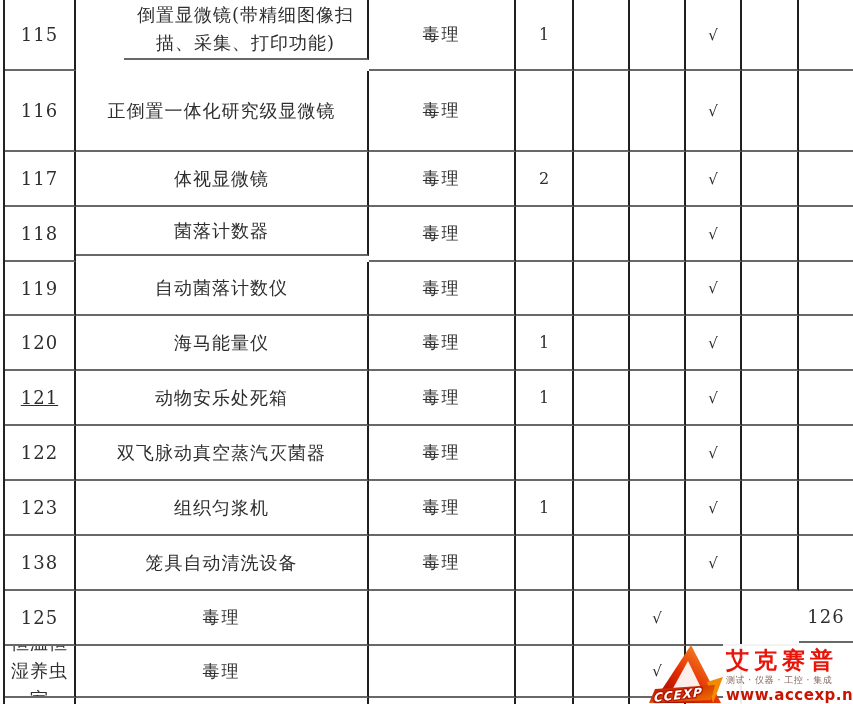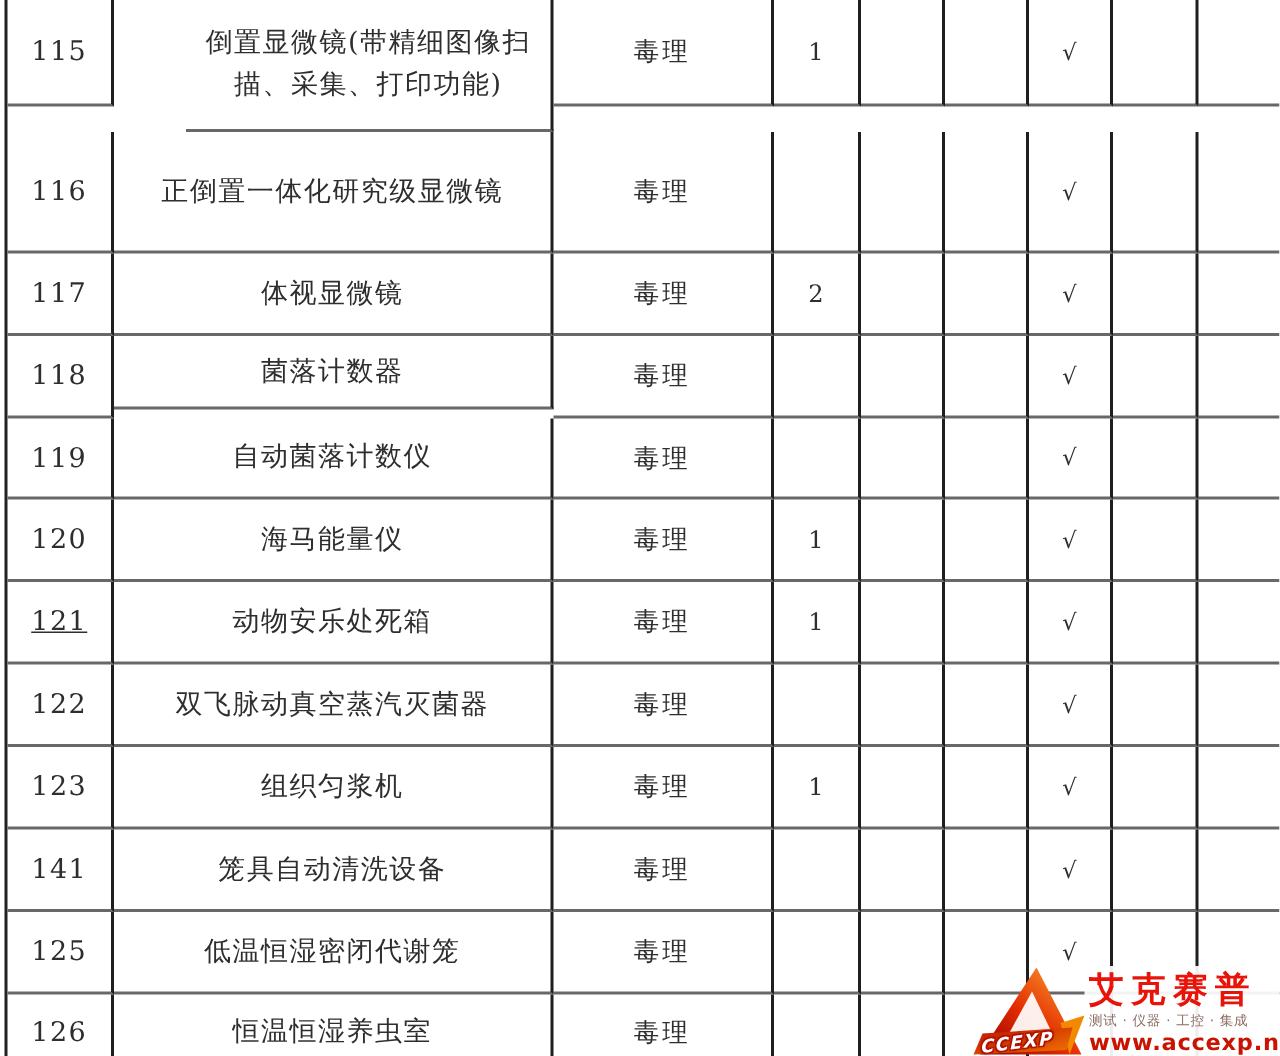--- a/index.html
+++ b/index.html
@@ -37,21 +37,21 @@
   .wm-url{font-family:"DejaVu Sans",sans-serif;font-weight:bold;font-size:15px;color:#c81400;
           letter-spacing:0.5px;line-height:1.1;white-space:nowrap;}
 </style>
 </head>
 <body>
 
 <div class="page">
 
   <div class="tbl" id="tbl">
     <div class="cell c-num" style="height: 71px;">115</div>
-    <div class="cell c-name" style="height: 88px; margin-left: 48px;">倒置显微镜(带精细图像扫
+    <div class="cell c-name" style="height: 60px; margin-left: 48px;">倒置显微镜(带精细图像扫
 描、采集、打印功能)</div>
     <div class="cell c-cat" style="height: 71px;">毒理</div>
     <div class="cell c-qty" style="height: 71px;">1</div>
     <div class="cell" style="height: 71px;"></div>
     <div class="cell" style="height: 71px;"></div>
     <div class="cell c-check" style="height: 71px;">√</div>
     <div class="cell" style="height: 71px;"></div>
     <div class="cell last" style="height: 71px;"></div>
 
     <div class="cell c-num" style="height: 81px;">116</div>
@@ -127,32 +127,31 @@
     <div class="cell c-num" style="height: 55px;">123</div>
     <div class="cell c-name" style="height: 55px;">组织匀浆机</div>
     <div class="cell c-cat" style="height: 55px;">毒理</div>
     <div class="cell c-qty" style="height: 55px;">1</div>
     <div class="cell" style="height: 55px;"></div>
     <div class="cell" style="height: 55px;"></div>
     <div class="cell c-check" style="height: 55px;">√</div>
     <div class="cell" style="height: 55px;"></div>
     <div class="cell last" style="height: 55px;"></div>
 
-    <div class="cell c-num" style="height: 55px;">141</div>
+    <div class="cell c-num" style="height: 55px;">138</div>
     <div class="cell c-name" style="height: 55px;">笼具自动清洗设备</div>
     <div class="cell c-cat" style="height: 55px;">毒理</div>
     <div class="cell c-qty" style="height: 55px;"></div>
     <div class="cell" style="height: 55px;"></div>
     <div class="cell" style="height: 55px;"></div>
     <div class="cell c-check" style="height: 55px;">√</div>
     <div class="cell" style="height: 55px;"></div>
     <div class="cell last" style="height: 55px;"></div>
 
     <div class="cell c-num" style="height: 55px;">125</div>
-    <div class="cell c-name" style="height: 55px;">低温恒湿密闭代谢笼</div>
     <div class="cell c-cat" style="height: 55px;">毒理</div>
     <div class="cell c-qty" style="height: 55px;"></div>
     <div class="cell" style="height: 55px;"></div>
     <div class="cell" style="height: 55px;"></div>
     <div class="cell c-check" style="height: 55px;">√</div>
     <div class="cell" style="height: 55px;"></div>
     <div class="cell last" style="height: 55px;"></div>
 
     <div class="cell c-num" style="height: 52px;">126</div>
     <div class="cell c-name" style="height: 52px;">恒温恒湿养虫室</div>

